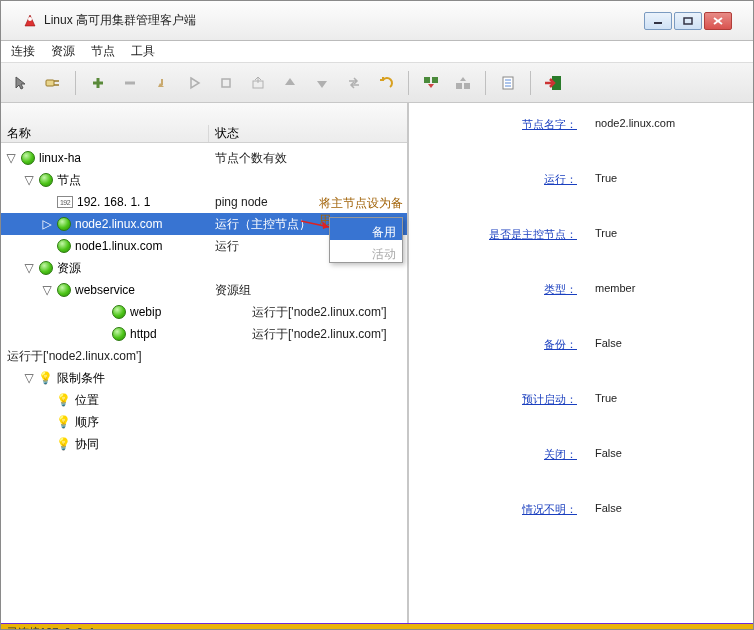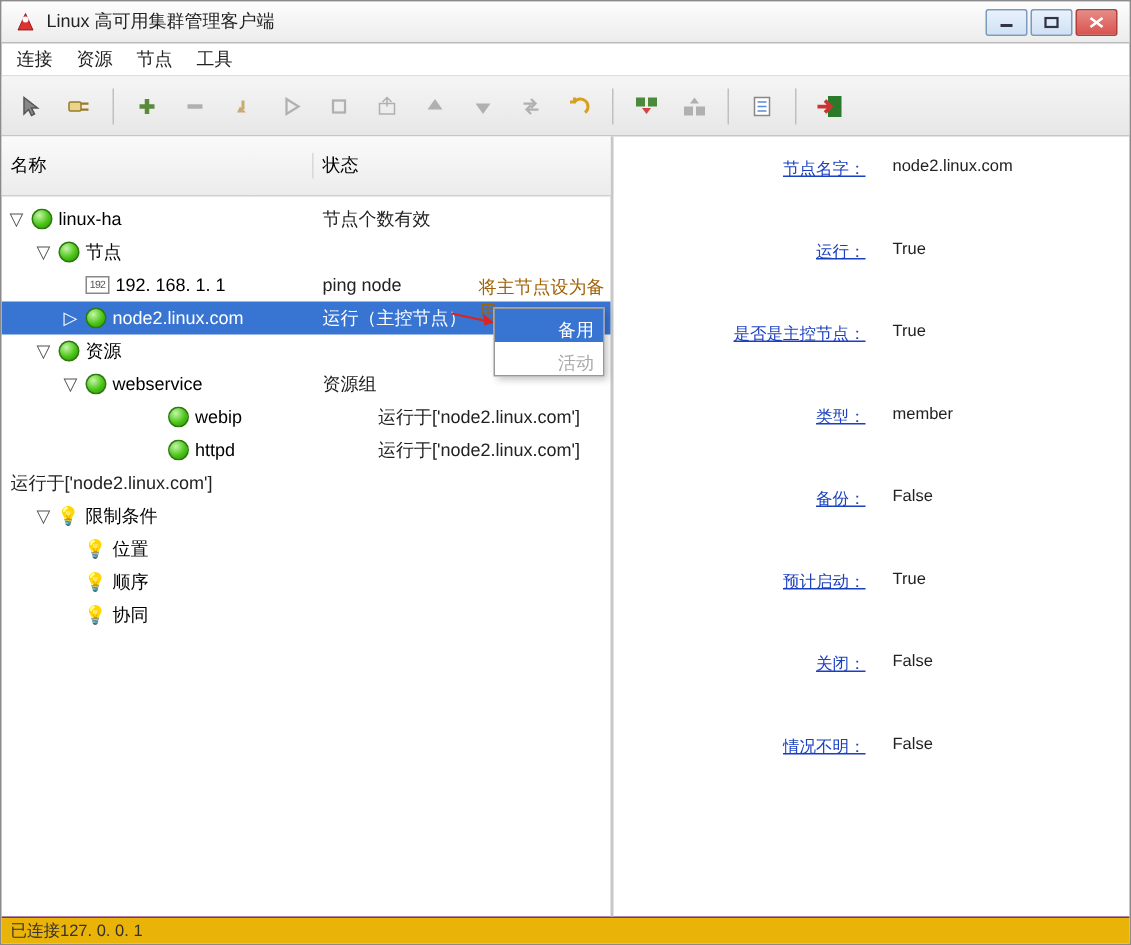--- a/index.html
+++ b/index.html
@@ -1,30 +1,30 @@
 <!DOCTYPE html>
 <html><head>
 <meta charset="utf-8">
 <style>
 * { box-sizing: border-box; margin: 0; padding: 0; font-family: "Microsoft YaHei", "SimSun", Arial, sans-serif; }
 body { width: 754px; height: 630px; background: #fff; overflow: hidden; border: 1px solid #8a8a8a; }
-.titlebar { height: 28px; background: linear-gradient(#fdfdfd,#ececec); border-bottom: 1px solid #bbb; display: flex; align-items: center; padding: 0 8px; font-size: 12px; }
+.titlebar { height: 40px; background: linear-gradient(#fdfdfd,#ececec); border-bottom: 1px solid #bbb; display: flex; align-items: center; padding: 0 21px; font-size: 12px; }
 .titlebar .app-icon { width: 16px; height: 16px; margin-right: 6px; display: inline-flex; align-items: center; justify-content: center; }
 .titlebar .title { flex: 1; color: #222; }
 .winbtns { display: flex; gap: 2px; }
 .winbtn { width: 28px; height: 18px; border: 1px solid #7a9ac0; background: linear-gradient(#eaf2fb,#cfe1f5); border-radius: 2px; display: flex; align-items: center; justify-content: center; font-size: 10px; cursor: pointer;}
 .winbtn.close { background: linear-gradient(#e78b86,#d9534f); border-color: #b03e3a; color:#fff; font-weight:bold;}
 .menubar { height: 22px; display: flex; align-items: center; gap: 16px; padding: 0 10px; font-size: 12px; color: #222; border-bottom: 1px solid #ddd; }
 .menubar span { cursor: pointer; }
 .toolbar { height: 40px; border-bottom: 1px solid #c7c7c7; background: linear-gradient(#f5f5f5,#e7e7e7); display:flex; align-items:center; padding: 0 6px; gap: 4px;}
 .tbtn { width: 28px; height: 28px; border-radius: 3px; display:flex; align-items:center; justify-content:center; cursor:pointer; }
 .tsep { width: 1px; height: 24px; background: #c0c0c0; margin: 0 4px; }
 .main { display: flex; height: 520px; }
 .left { width: 408px; border-right: 2px solid #c7c7c7; display:flex; flex-direction:column; position:relative;}
-.tree-head { height: 40px; display:flex; align-items:center; border-bottom: 1px solid #d0d0d0; font-size: 12px; background: linear-gradient(#fafafa,#ececec);}
+.tree-head { height: 40px; display:flex; align-items:flex-end; border-bottom: 1px solid #d0d0d0; font-size: 12px; background: linear-gradient(#fafafa,#ececec);}
 .th-col1 { width: 208px; padding-left: 6px; border-right:1px solid #d8d8d8;}
 .th-col2 { flex:1; padding-left: 6px;}
 .tree { flex:1; font-size: 12px; padding: 4px 0; position:relative;}
 .row { height: 22px; display:flex; align-items:center; white-space:nowrap; cursor:default;}
 .cell1 { width: 208px; display:flex; align-items:center; gap:4px; overflow:hidden;}
 .cell2 { flex:1; padding-left:6px; color:#222;}
 .expander { width: 12px; text-align:center; color:#555; cursor:pointer; user-select:none;}
 .indent0 { padding-left: 4px; }
 .indent1 { padding-left: 22px; }
 .indent2 { padding-left: 40px; }
@@ -224,20 +224,28 @@
 
       <div class="row sel">
         <div class="cell1 indent2">
             <span class="expander" style="color:#fff">▷</span>
             <span class="green-dot"></span>
             <span>node2.linux.com</span>
           </div>
         <div class="cell2">运行（主控节点）</div>
       </div>
 
+      <div class="row">
+        <div class="cell1 indent2">
+            <span class="expander"></span>
+            <span class="green-dot"></span>
+            <span>node1.linux.com</span>
+          </div>
+        <div class="cell2">运行</div>
+      </div>
 
       <div class="row">
         <div class="cell1 indent1">
             <span class="expander">▽</span>
             <span class="green-dot"></span>
             <span>资源</span>
           </div>
         <div class="cell2"></div>
       </div>
 

